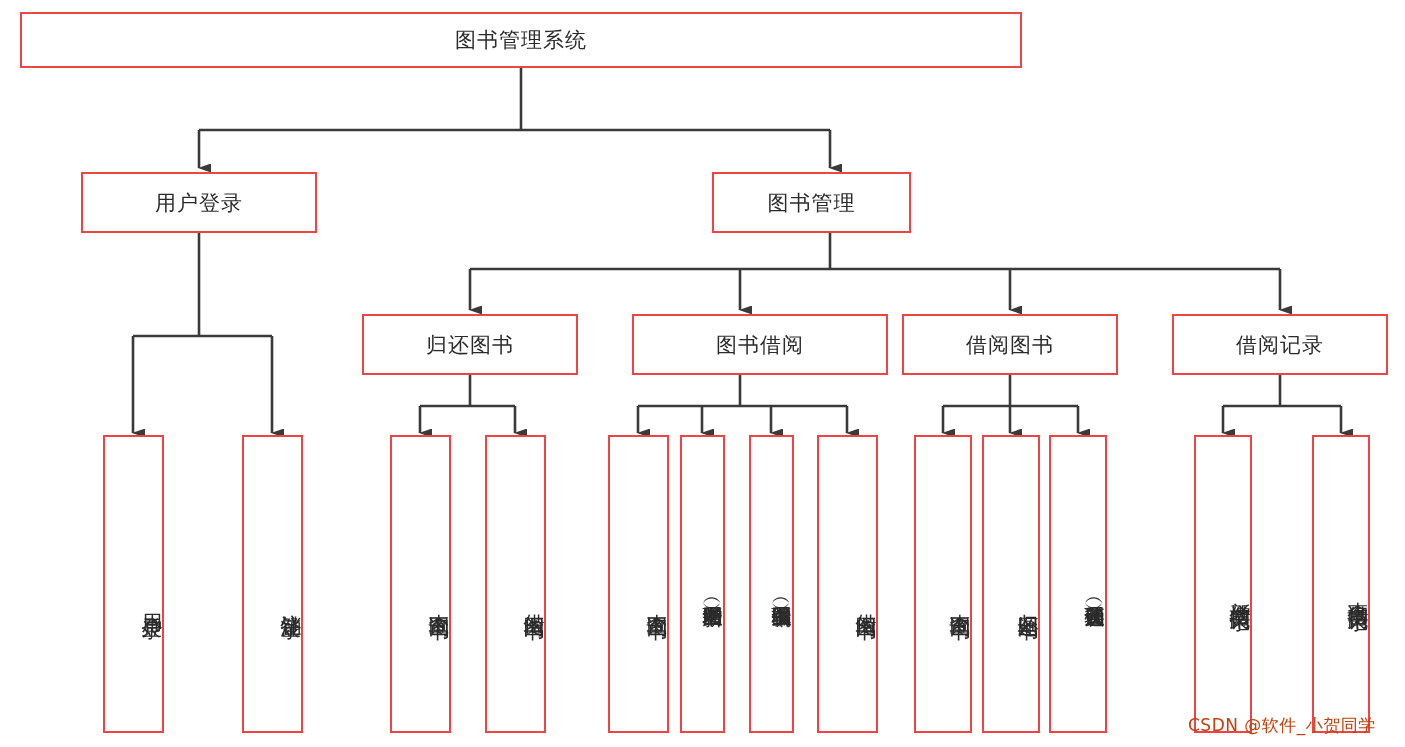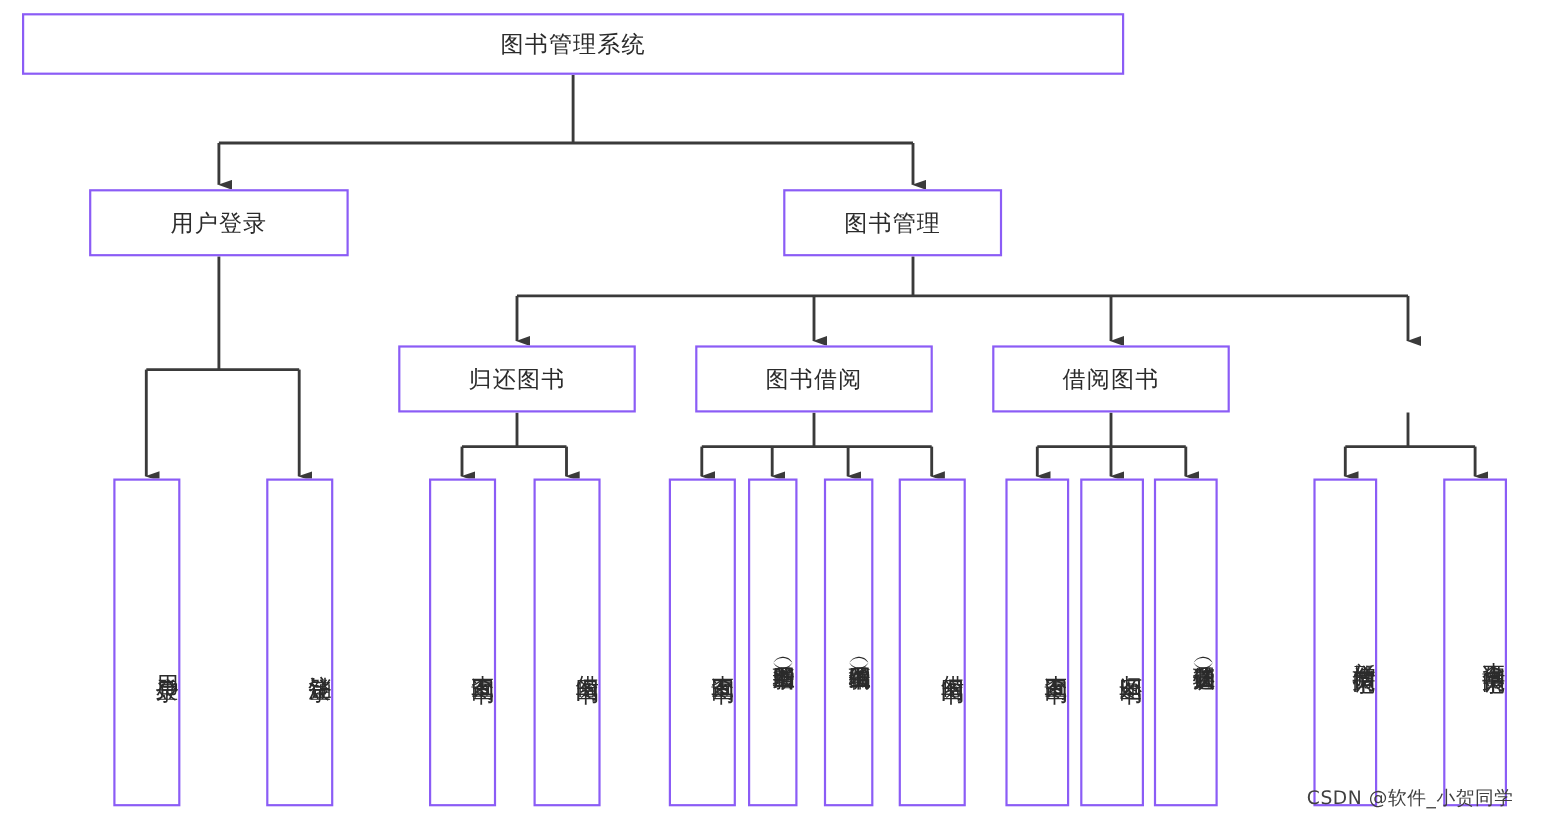--- a/index.html
+++ b/index.html
@@ -20,21 +20,21 @@
   #edges {
     position: absolute;
     left: 0;
     top: 0;
     width: 1405px;
     height: 747px;
   }
   .node {
     position: absolute;
     box-sizing: border-box;
-    border: 2px solid #8b5cf6;
+    border: 2px solid #ef4444;
     background: #ffffff;
     display: flex;
     align-items: center;
     justify-content: center;
     color: #2b2b2b;
     z-index: 3;
   }
   .node.h {
     font-size: 21px;
     letter-spacing: 1px;
@@ -48,21 +48,21 @@
     padding-top: 34px;
     align-items: flex-start;
     justify-content: center;
     white-space: nowrap;
   }
   .watermark {
     position: absolute;
     left: 1188px;
     top: 714px;
     font-size: 17px;
-    color: #404040;
+    color: #c2410c;
     letter-spacing: 0.5px;
     z-index: 5;
     white-space: nowrap;
   }
 </style>
 </head>
 <body>
 
 <div id="canvas">
 
@@ -115,22 +115,23 @@
       <path d="M1341,406 L1341,433" marker-end="url(#arrow)"></path>
     </g>
   </svg>
 
   <div class="node h" style="left:20px; top:12px; width:1002px; height:56px;">图书管理系统</div>
 
   <div class="node h" style="left:81px; top:172px; width:236px; height:61px;">用户登录</div>
   <div class="node h" style="left:712px; top:172px; width:199px; height:61px;">图书管理</div>
 
   <div class="node h" style="left:362px; top:314px; width:216px; height:61px;">归还图书</div>
-  <div class="node h" style="left:632px; top:314px; width:216px; height:61px;">图书借阅</div>
+  <div class="node h" style="left:632px; top:314px; width:256px; height:61px;">图书借阅</div>
   <div class="node h" style="left:902px; top:314px; width:216px; height:61px;">借阅图书</div>
+  <div class="node h" style="left:1172px; top:314px; width:216px; height:61px;">借阅记录</div>
 
   <div class="node v" style="left:103px; top:435px; width:61px; height:298px;">用户登录</div>
   <div class="node v" style="left:242px; top:435px; width:61px; height:298px;">注销登录</div>
 
   <div class="node v" style="left:390px; top:435px; width:61px; height:298px;">查询图书</div>
   <div class="node v" style="left:485px; top:435px; width:61px; height:298px;">借阅图书</div>
 
   <div class="node v" style="left:608px; top:435px; width:61px; height:298px;">查询图书</div>
   <div class="node v" style="left:680px; top:435px; width:45px; height:298px; padding-top:14px; letter-spacing:0px; font-size:20px;">新增图书（管理员）</div>
   <div class="node v" style="left:749px; top:435px; width:45px; height:298px; padding-top:14px; letter-spacing:0px; font-size:20px;">编辑图书（管理员）</div>

